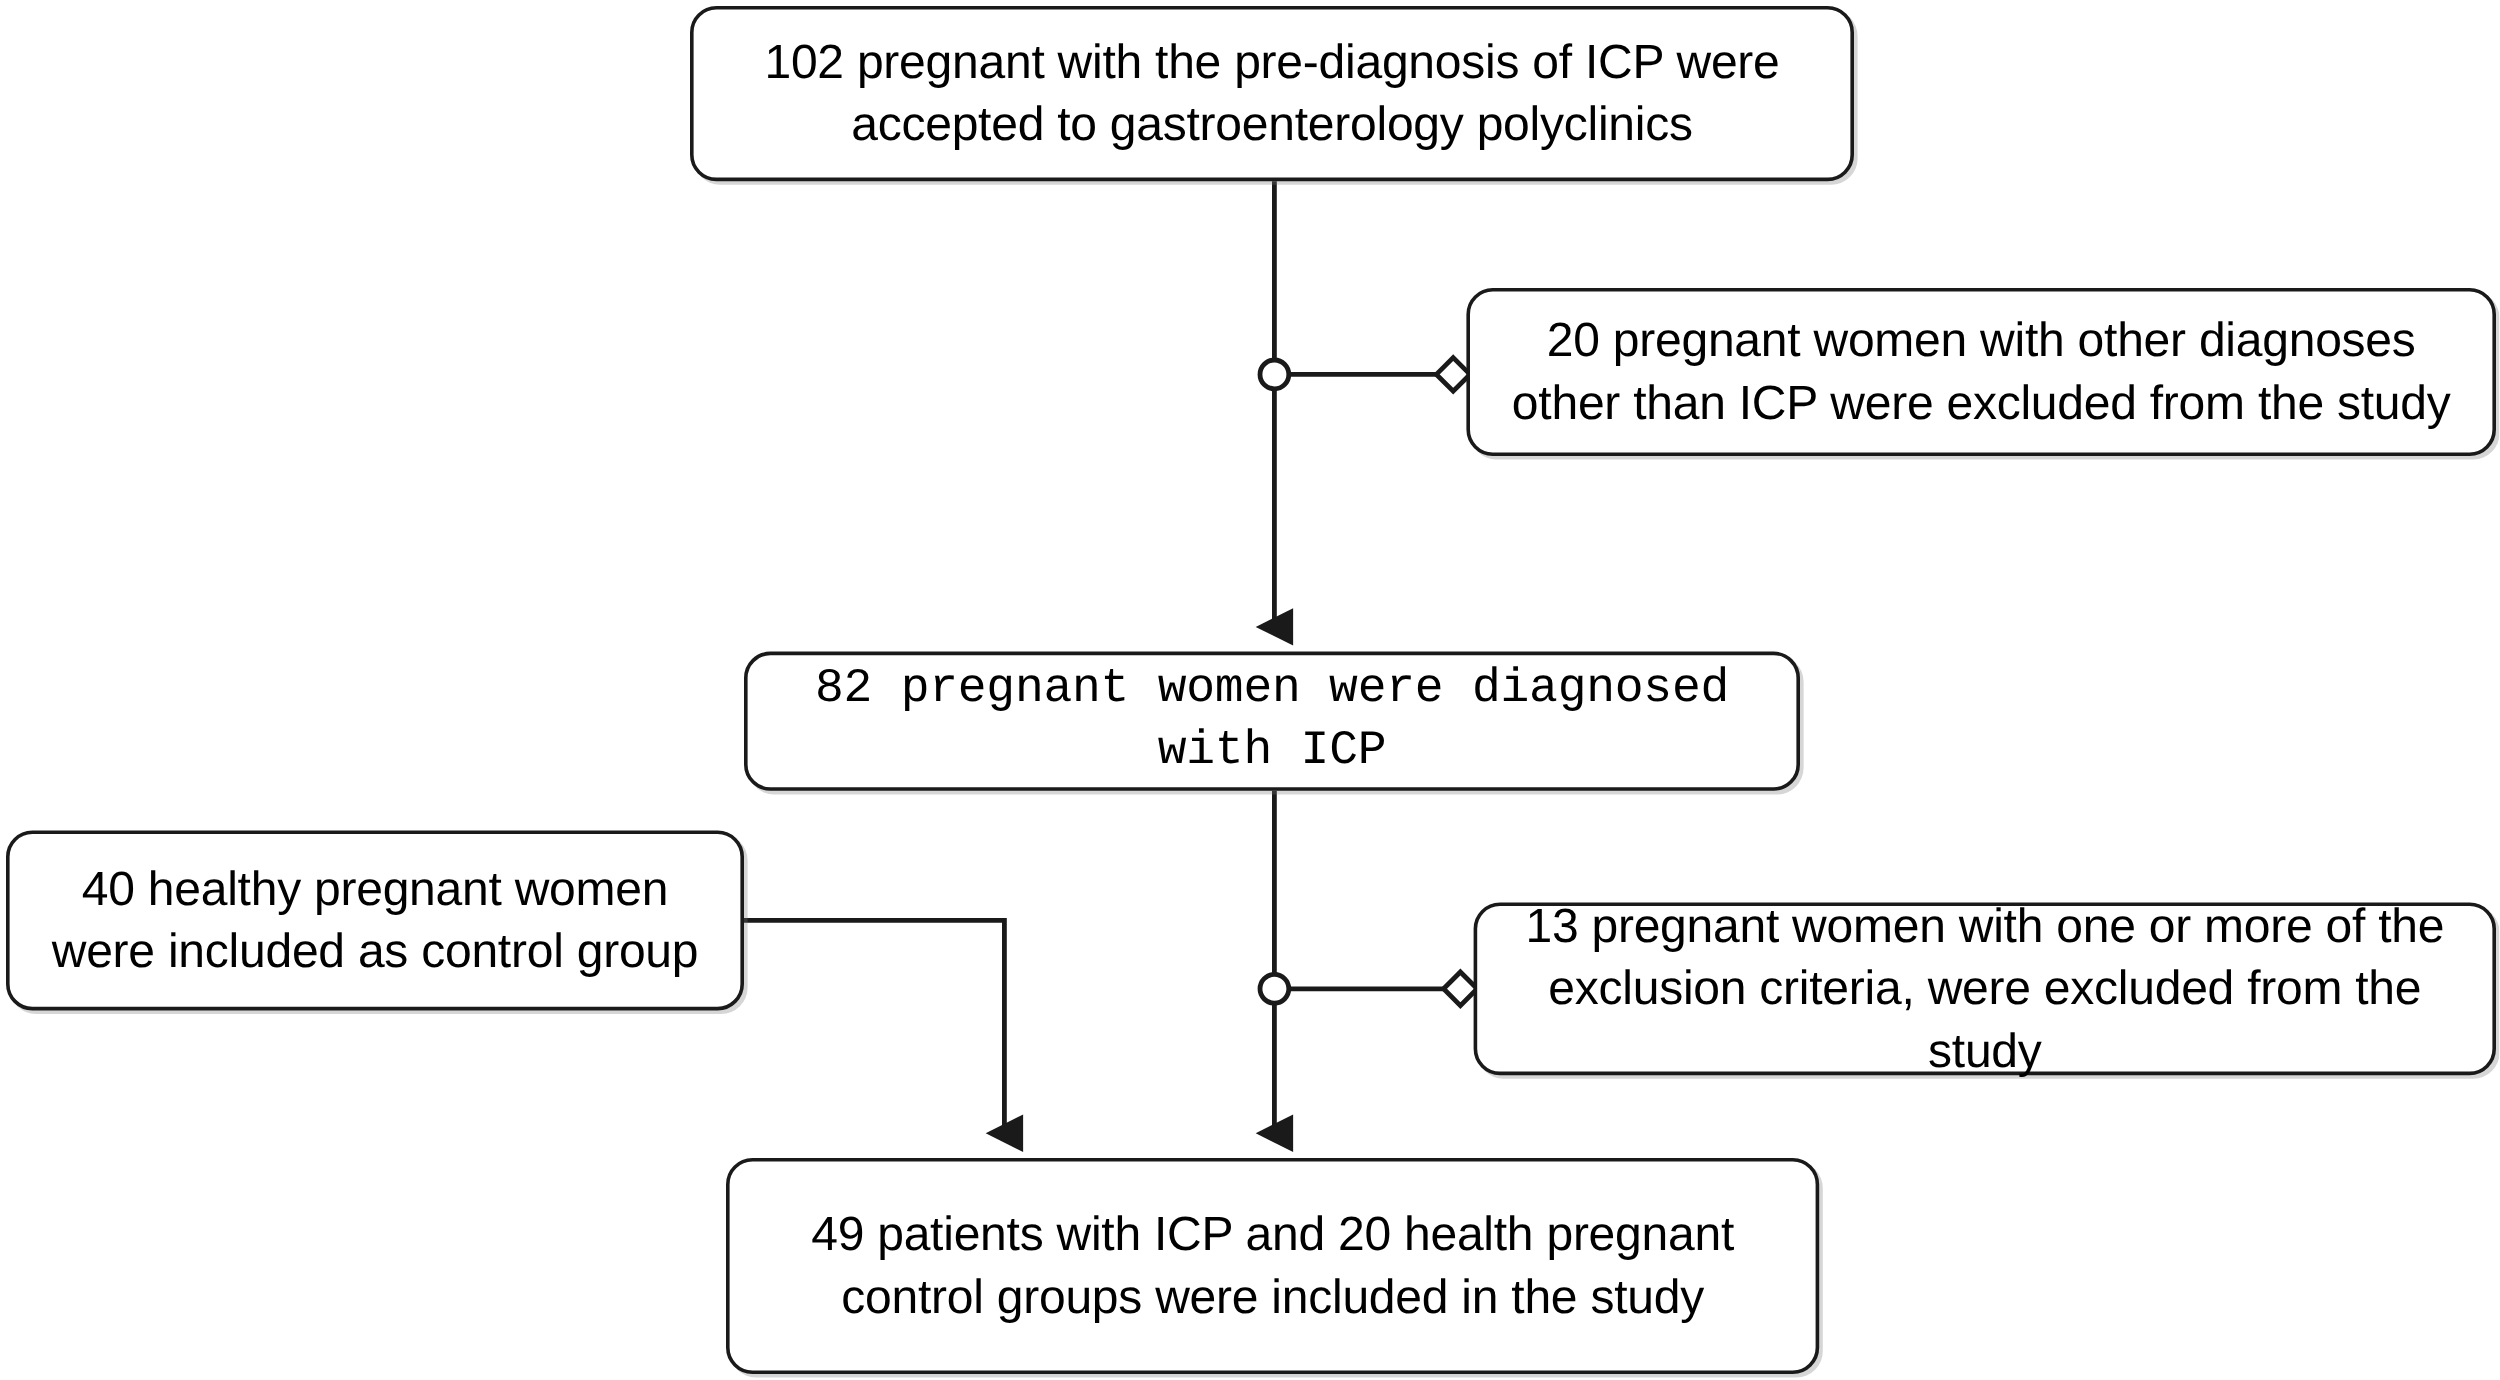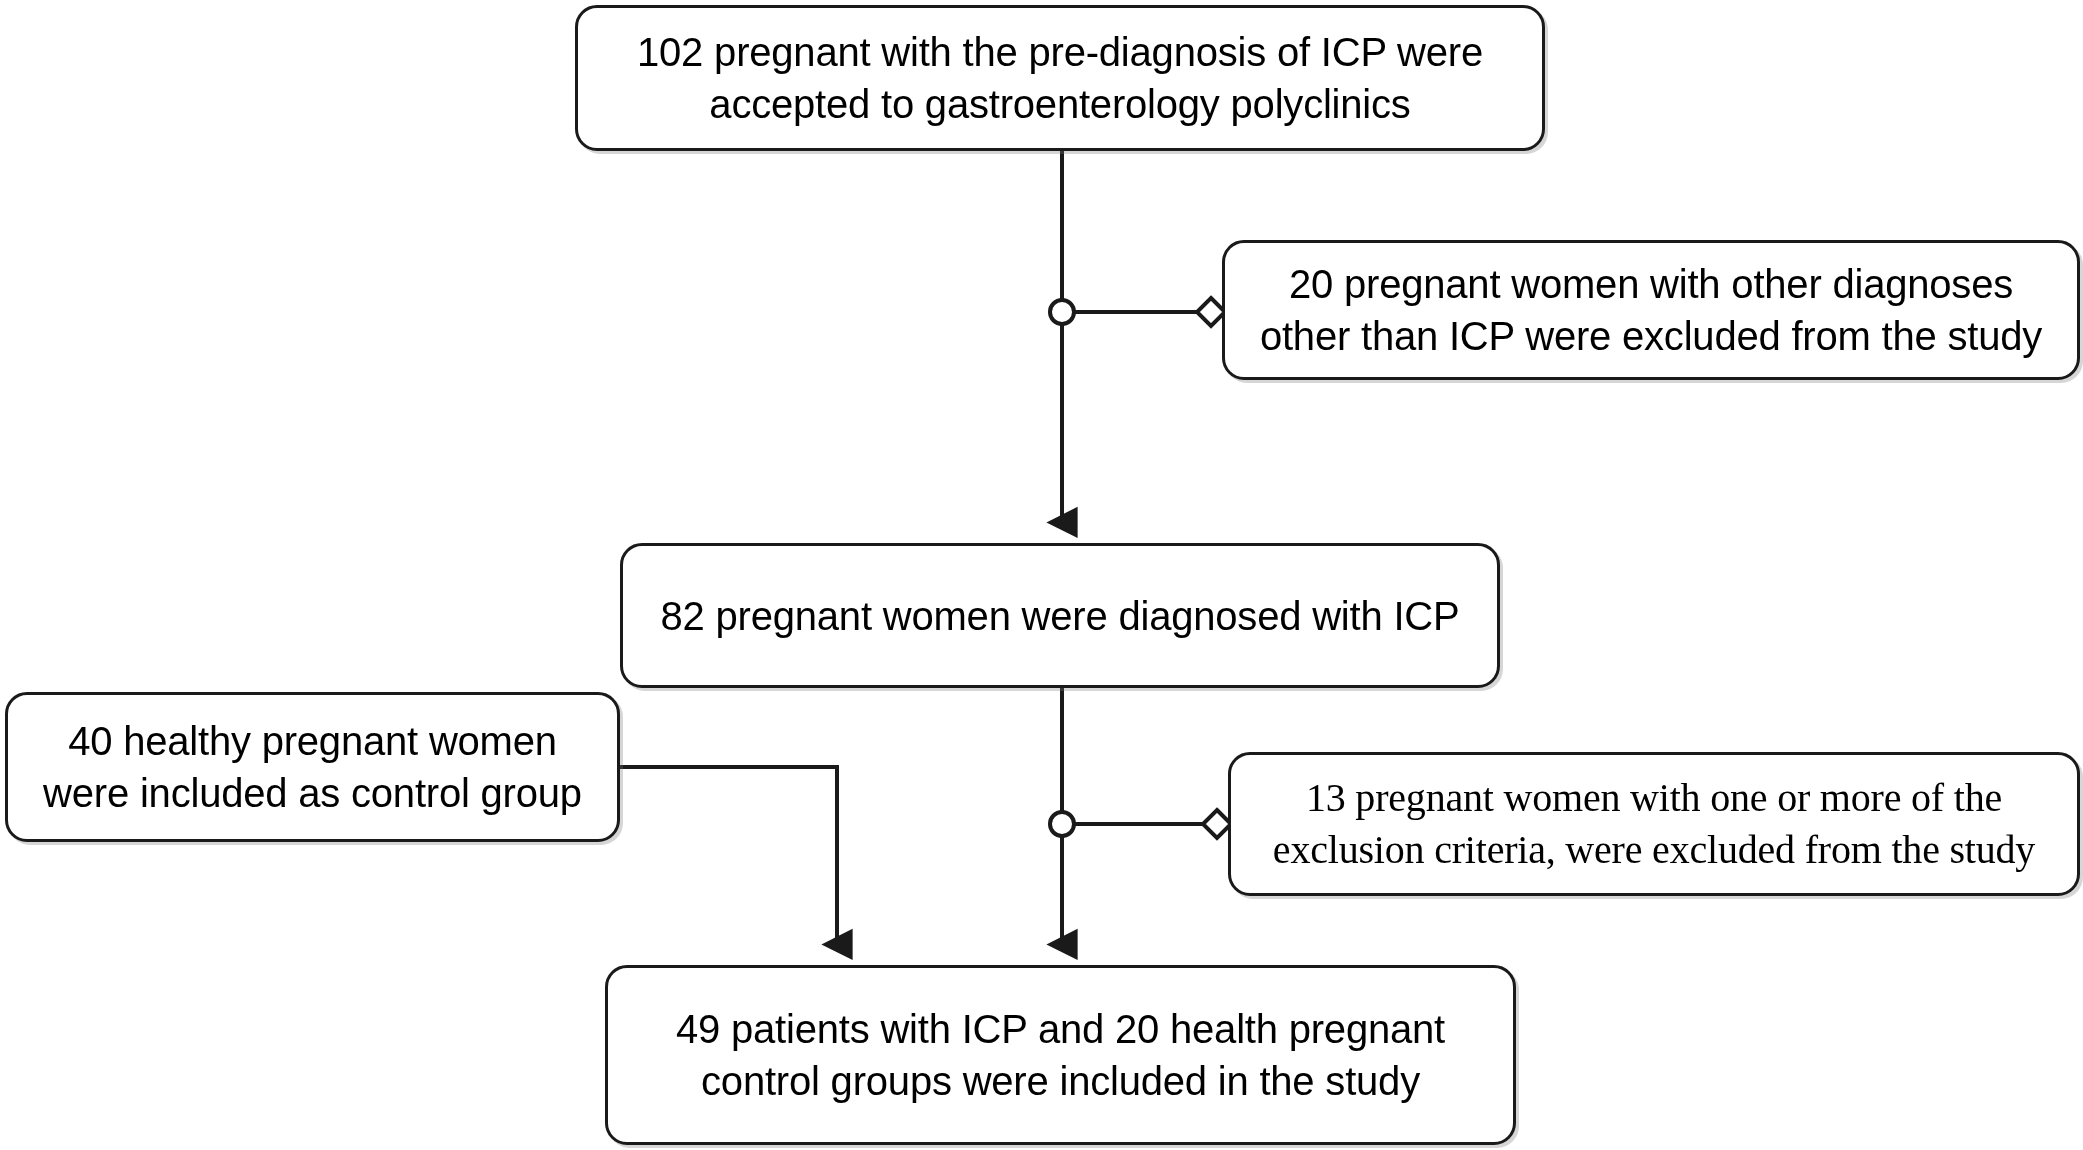--- a/index.html
+++ b/index.html
@@ -43,23 +43,23 @@
     padding: 6px 19px;
     box-shadow: 3px 3px 0 rgba(120,120,120,0.30);
   }
   .node .label {
     display: block;
     width: 100%;
     white-space: pre-line;
   }
   .node-top    { left: 575px;  top: 5px;   width: 970px;  height: 146px; }
   .node-excl1  { left: 1222px; top: 240px; width: 858px;  height: 140px; align-items: center; }
-  .node-mid    { left: 620px;  top: 543px; width: 880px;  height: 145px; }
+  .node-mid    { left: 620px;  top: 543px; width: 880px;  height: 116px; font-family: Liberation Mono, monospace; }
   .node-ctrl   { left: 5px;    top: 692px; width: 615px;  height: 150px; }
-  .node-excl2  { left: 1228px; top: 752px; width: 852px;  height: 144px; font-family: Liberation Serif, serif; }
+  .node-excl2  { left: 1228px; top: 752px; width: 852px;  height: 144px; }
   .node-final  { left: 605px;  top: 965px; width: 911px;  height: 180px; }
 </style>
 </head>
 <body>
 
 <div id="canvas">
 
   <svg id="edges" viewBox="0 0 2083 1150" width="2083" height="1150" xmlns="http://www.w3.org/2000/svg">
     <defs>
       <marker id="arrowhead" markerWidth="9" markerHeight="9" refX="4.2" refY="4.5" orient="auto" markerUnits="strokeWidth">

